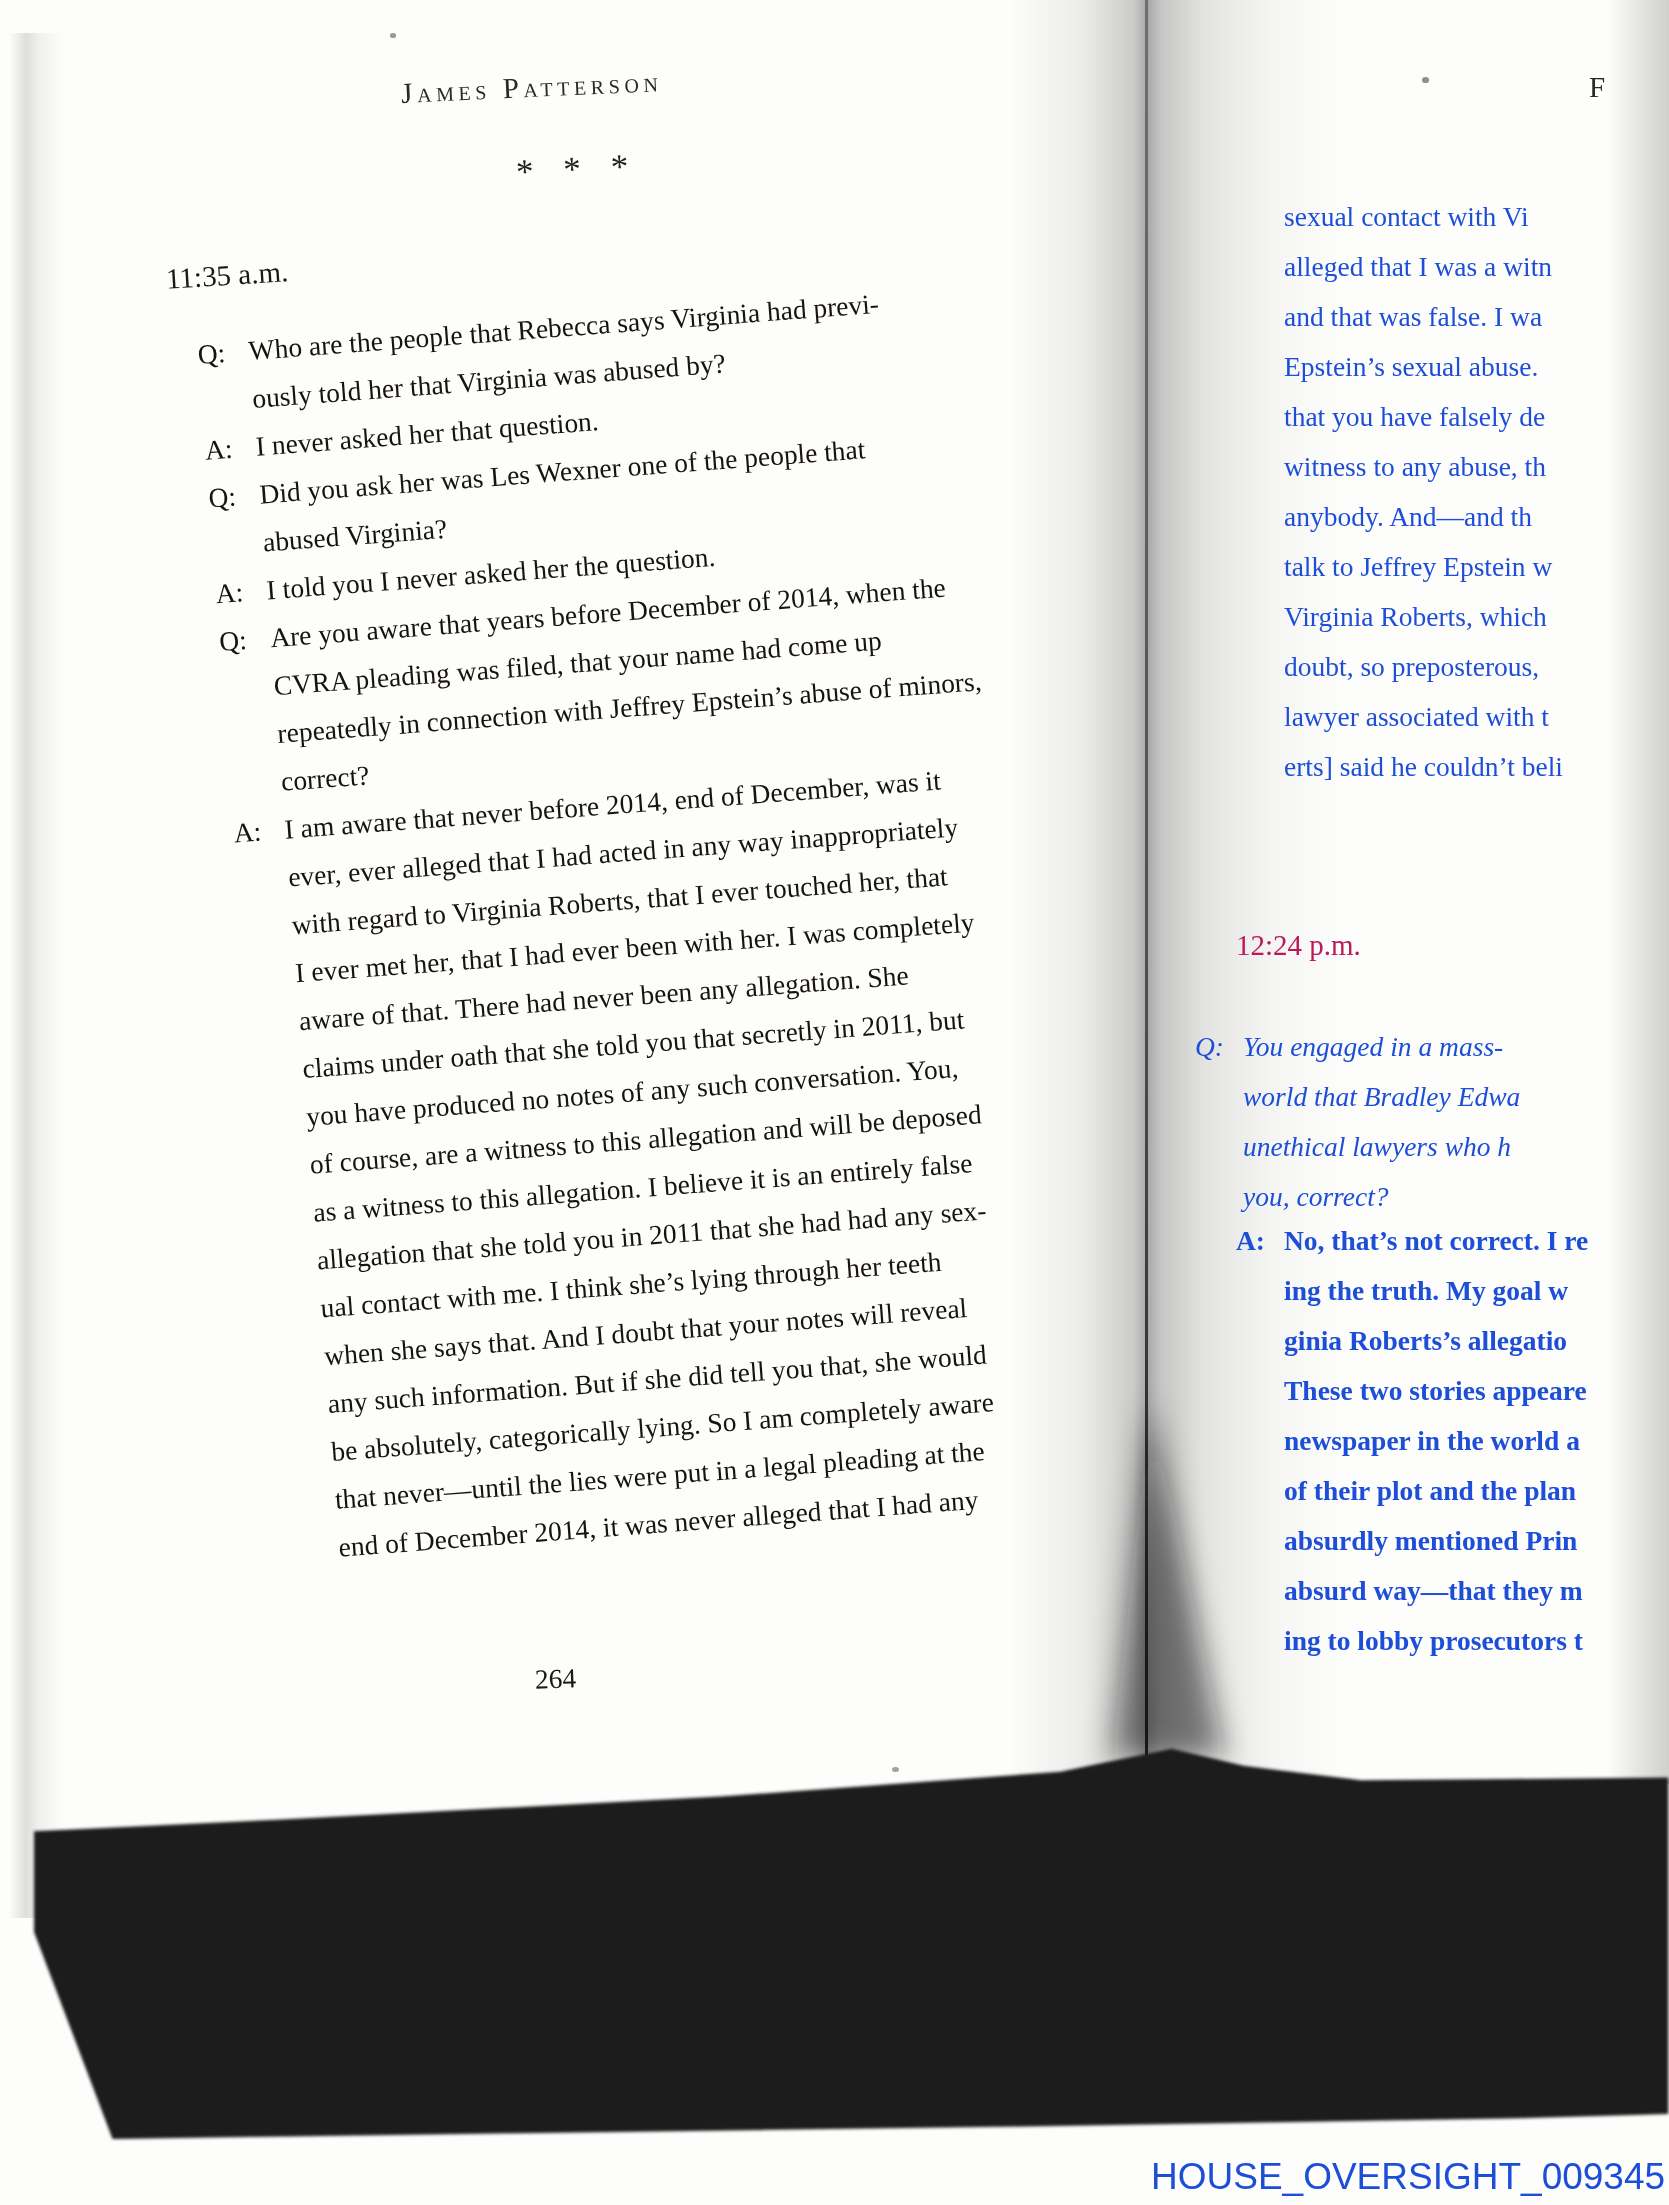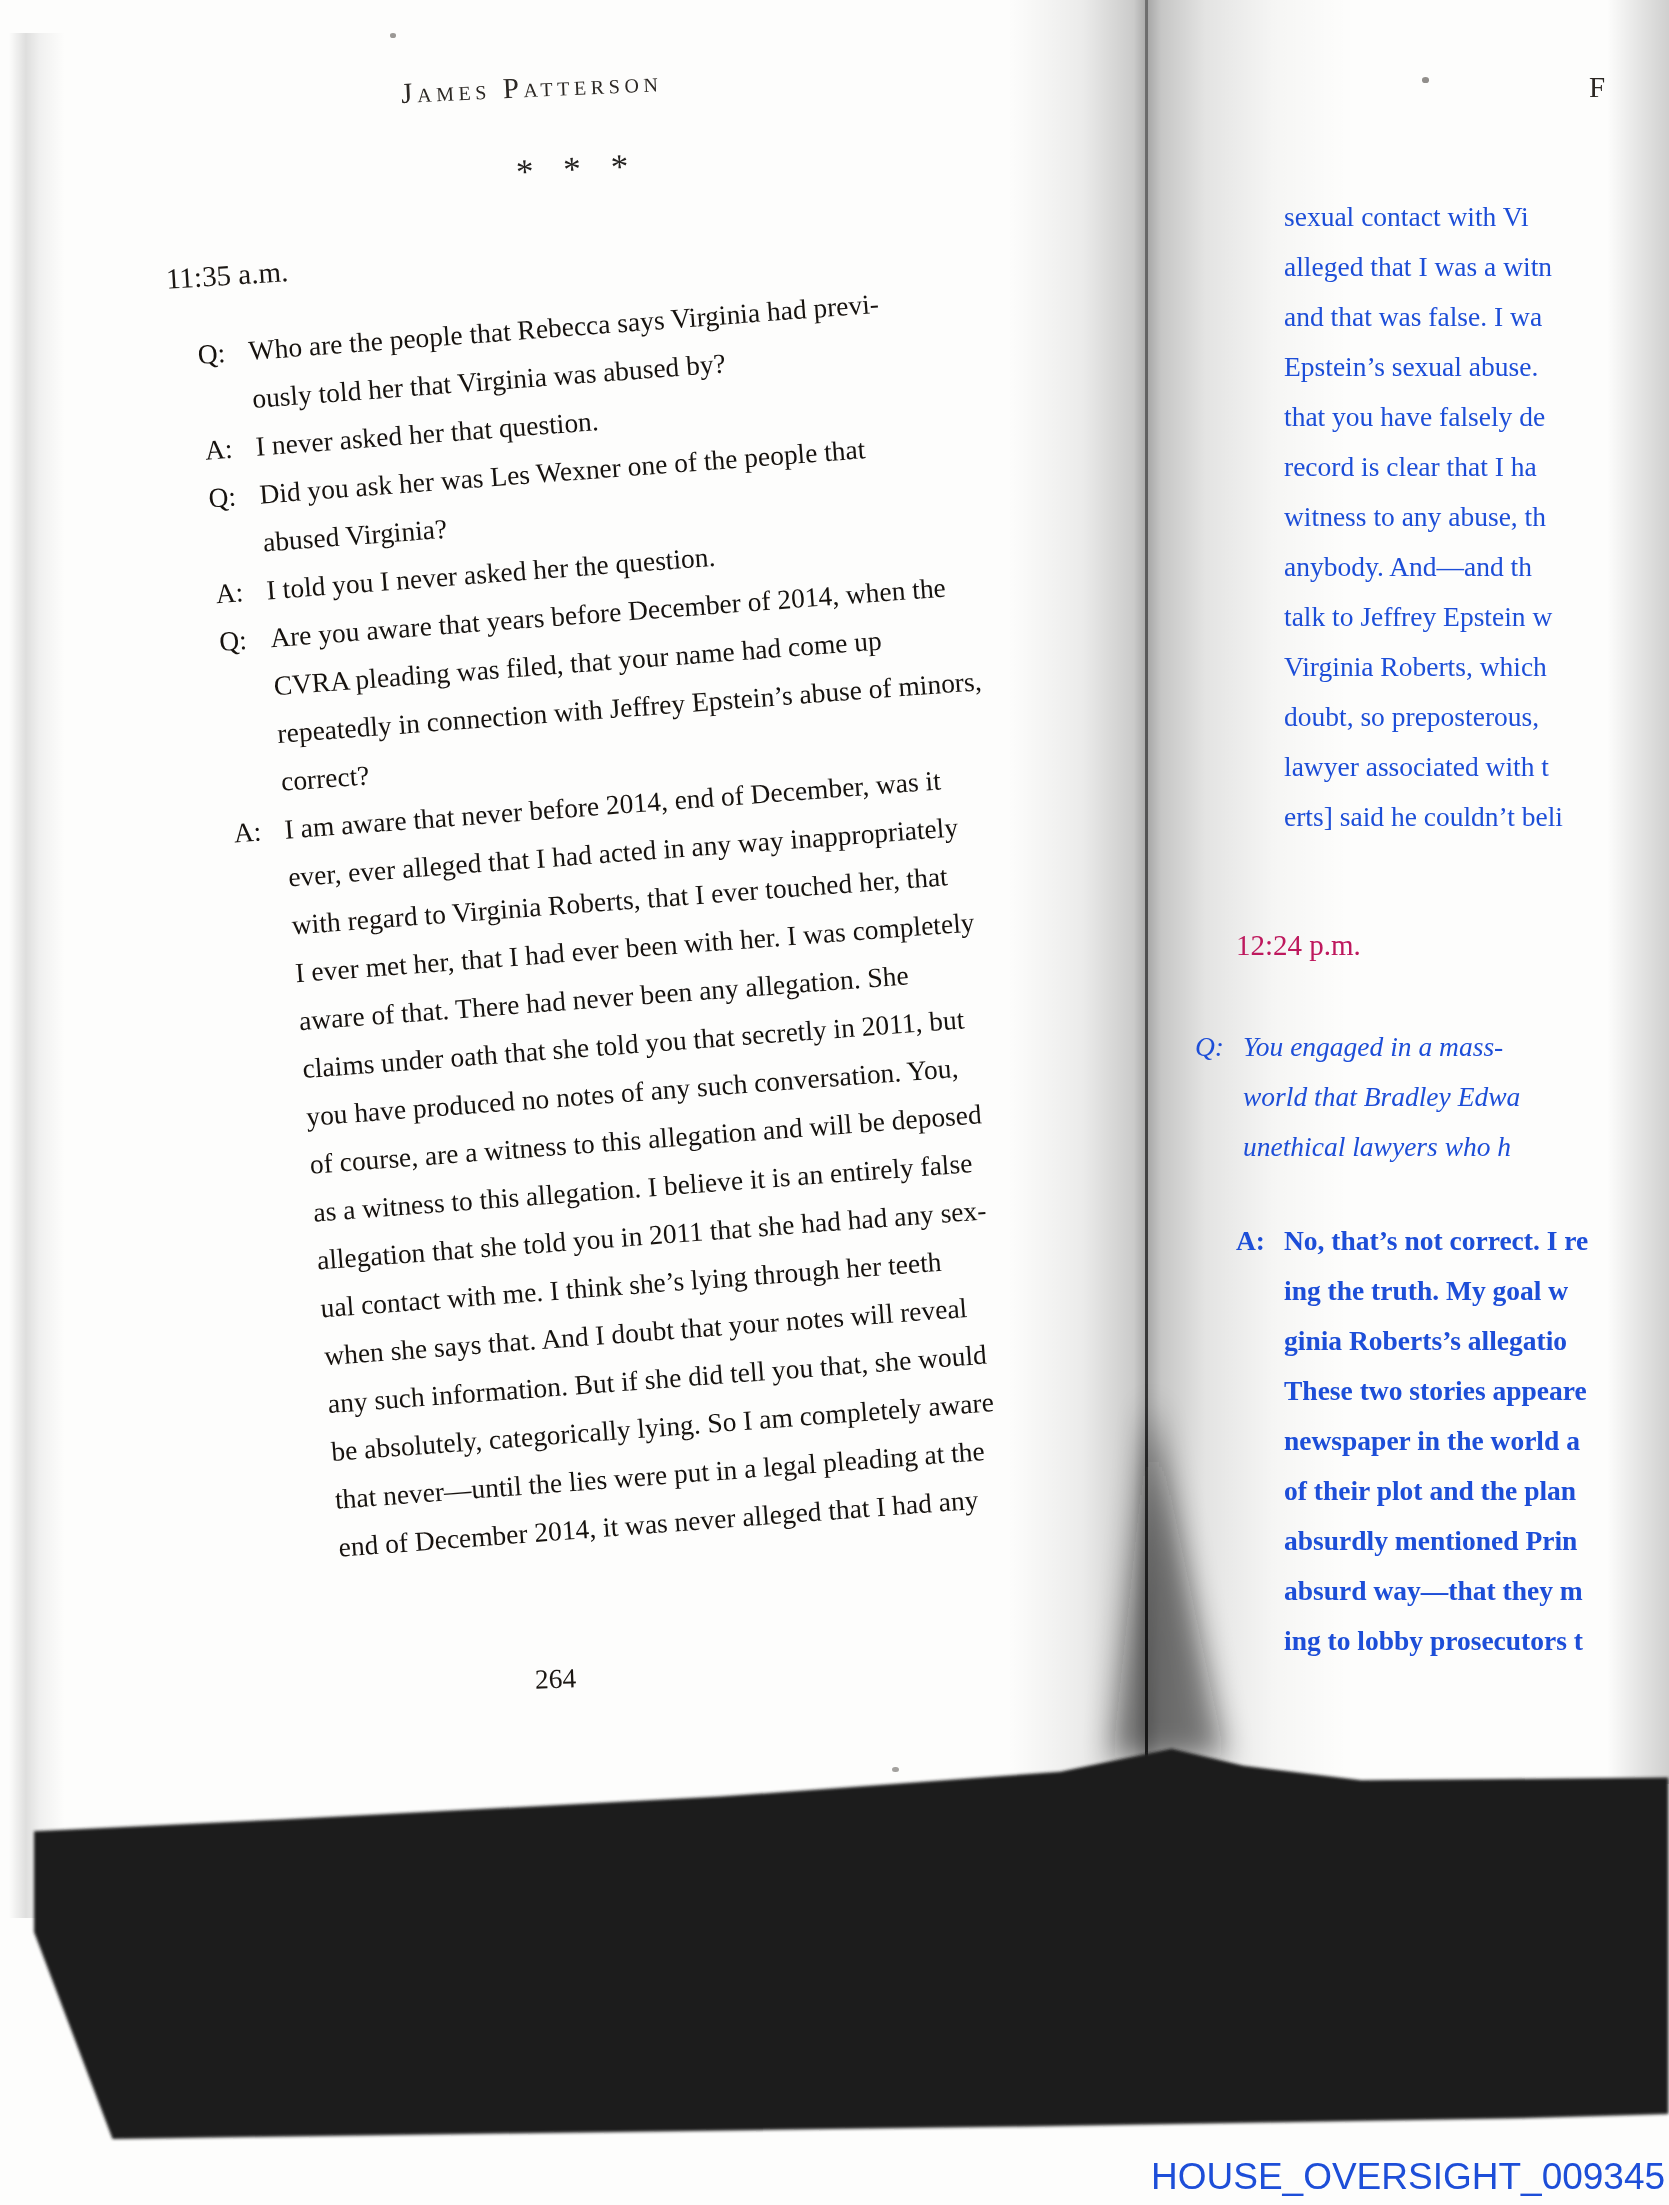--- a/index.html
+++ b/index.html
@@ -100,37 +100,37 @@
 
   <div class="rp-header">F</div>
 
   <div class="rp-para">
 
   <div class="rline">sexual contact with Vi</div>
       <div class="rline">alleged that I was a witn</div>
       <div class="rline">and that was false. I wa</div>
       <div class="rline">Epstein’s sexual abuse. </div>
       <div class="rline">that you have falsely de</div>
-      <div class="rline">record is clear that I ha</div>
       <div class="rline">witness to any abuse, th</div>
       <div class="rline">anybody. And—and th</div>
       <div class="rline">talk to Jeffrey Epstein w</div>
       <div class="rline">Virginia Roberts, which</div>
       <div class="rline">doubt, so preposterous,</div>
       <div class="rline">lawyer associated with t</div>
       <div class="rline">erts] said he couldn’t beli</div>
     </div>
 
   <div class="rp-time">12:24 p.m.</div>
 
   <div class="rp-q">
 
   <div class="rline"><span class="rqa">Q:</span><span>You engaged in a mass-</span></div>
       <div class="rline"><span class="rqa"></span><span>world that Bradley Edwa</span></div>
       <div class="rline"><span class="rqa"></span><span>unethical lawyers who h</span></div>
+      <div class="rline"><span class="rqa"></span><span>you, correct?</span></div>
     </div>
 
   <div class="rp-a">
 
   <div class="rline"><span class="rqa">A:</span><span>No, that’s not correct. I re</span></div>
       <div class="rline"><span class="rqa"></span><span>ing the truth. My goal w</span></div>
       <div class="rline"><span class="rqa"></span><span>ginia Roberts’s allegatio</span></div>
       <div class="rline"><span class="rqa"></span><span>These two stories appeare</span></div>
       <div class="rline"><span class="rqa"></span><span>newspaper in the world a</span></div>
       <div class="rline"><span class="rqa"></span><span>of their plot and the plan</span></div>

